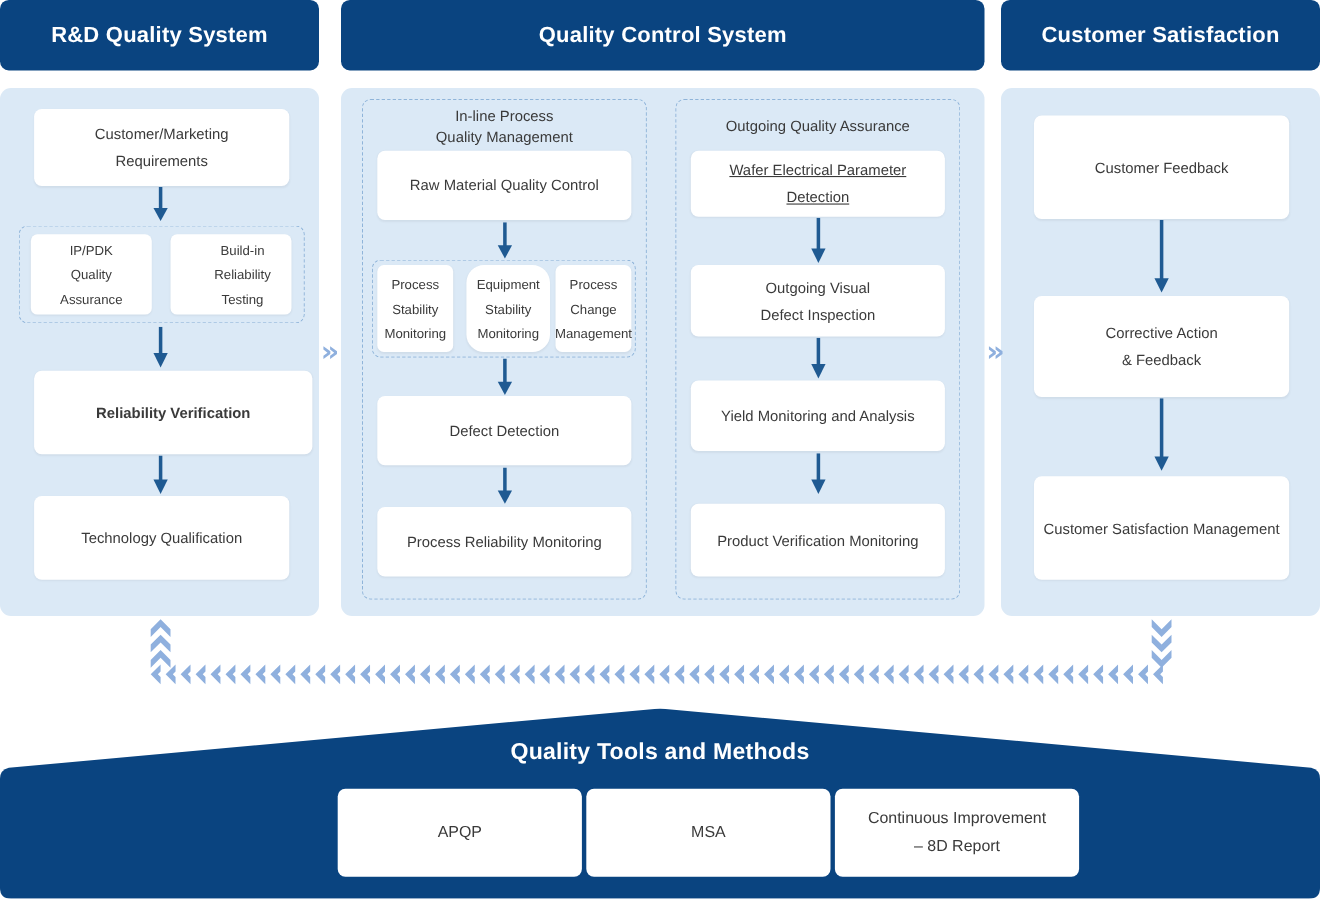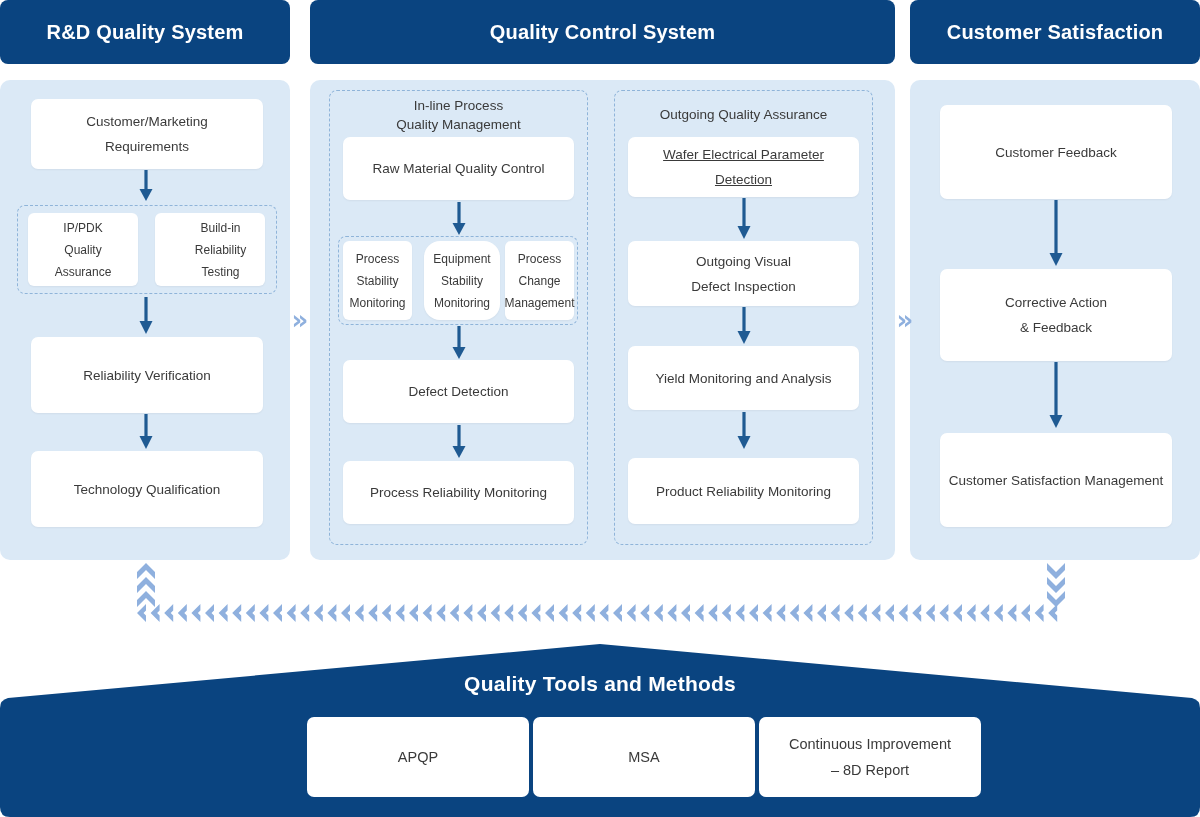--- a/index.html
+++ b/index.html
@@ -121,21 +121,21 @@
   </span>
 </div>
 
 <div class="abs arrow" style="left:136px;top:297px;width:20px;height:38px;">
   <svg width="20" height="38" viewBox="0 0 20 38">
       <path d="M10 0 L10 25" stroke="#1f5a92" stroke-width="3.2" fill="none"></path>
       <path d="M10 37 L3.5 24 L16.5 24 Z" fill="#1f5a92"></path>
     </svg>
 </div>
 
-<div class="abs card" style="left:31px;top:337px;width:232px;height:76px;">
+<div class="abs card" style="left:31px;top:337px;width:253px;height:76px;font-weight:bold;">
   <span class="stack">
     <span>Reliability Verification</span>
   </span>
 </div>
 
 <div class="abs arrow" style="left:136px;top:414px;width:20px;height:36px;">
   <svg width="20" height="36" viewBox="0 0 20 36">
       <path d="M10 0 L10 23" stroke="#1f5a92" stroke-width="3.2" fill="none"></path>
       <path d="M10 35 L3.5 22 L16.5 22 Z" fill="#1f5a92"></path>
     </svg>
@@ -259,21 +259,21 @@
 
 <div class="abs arrow" style="left:734px;top:412px;width:20px;height:38px;">
   <svg width="20" height="38" viewBox="0 0 20 38">
       <path d="M10 0 L10 25" stroke="#1f5a92" stroke-width="3.2" fill="none"></path>
       <path d="M10 37 L3.5 24 L16.5 24 Z" fill="#1f5a92"></path>
     </svg>
 </div>
 
 <div class="abs card" style="left:628px;top:458px;width:231px;height:66px;">
   <span class="stack">
-    <span>Product Reliability Monitoring</span>
+    <span>Product Verification Monitoring</span>
   </span>
 </div>
 
 <div class="abs sep" style="left:893px;top:306px;width:24px;height:28px;">
   <span>»</span>
 </div>
 
 <div class="abs card" style="left:940px;top:105px;width:232px;height:94px;">
   <span class="stack">
     <span>Customer Feedback</span>

